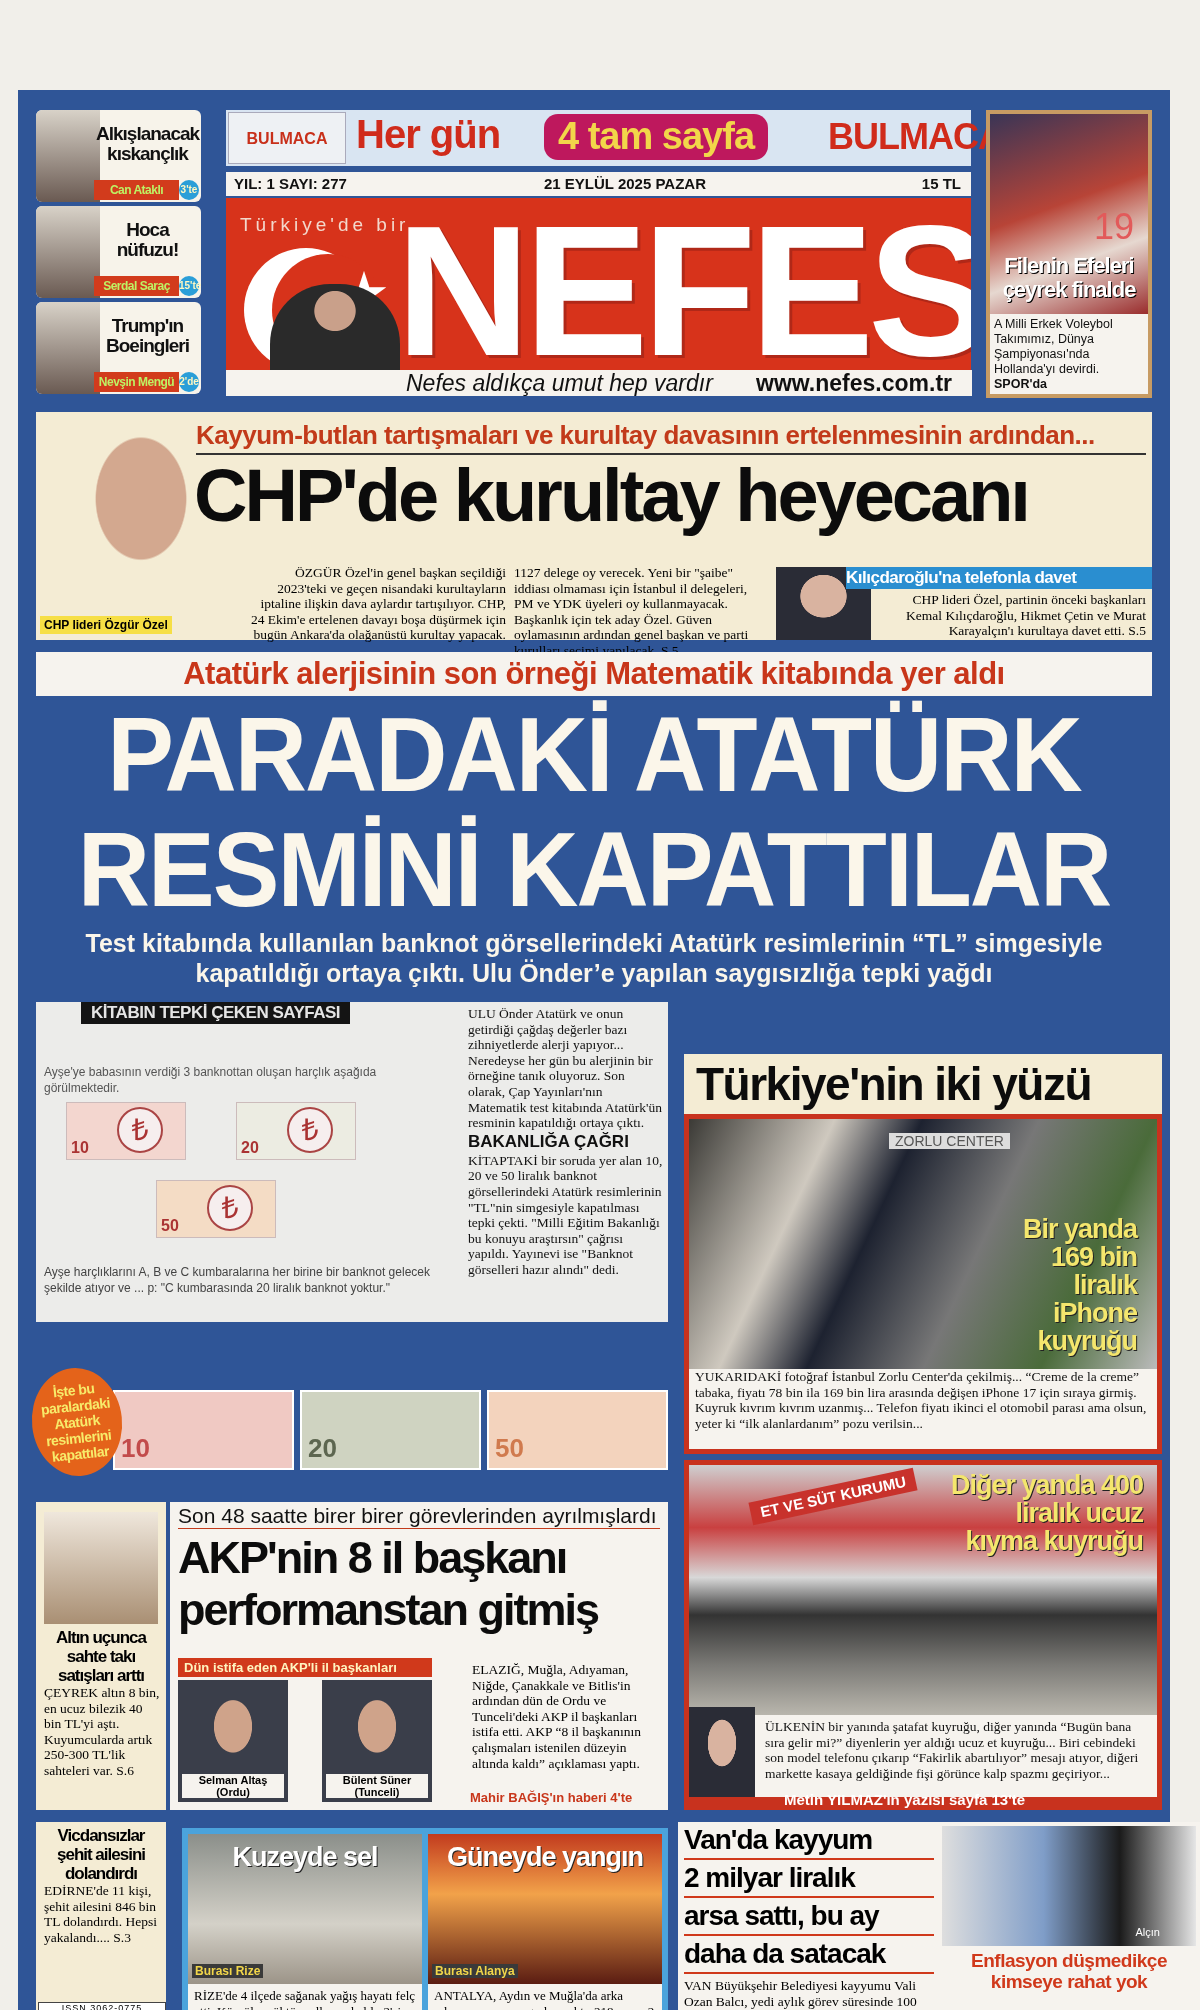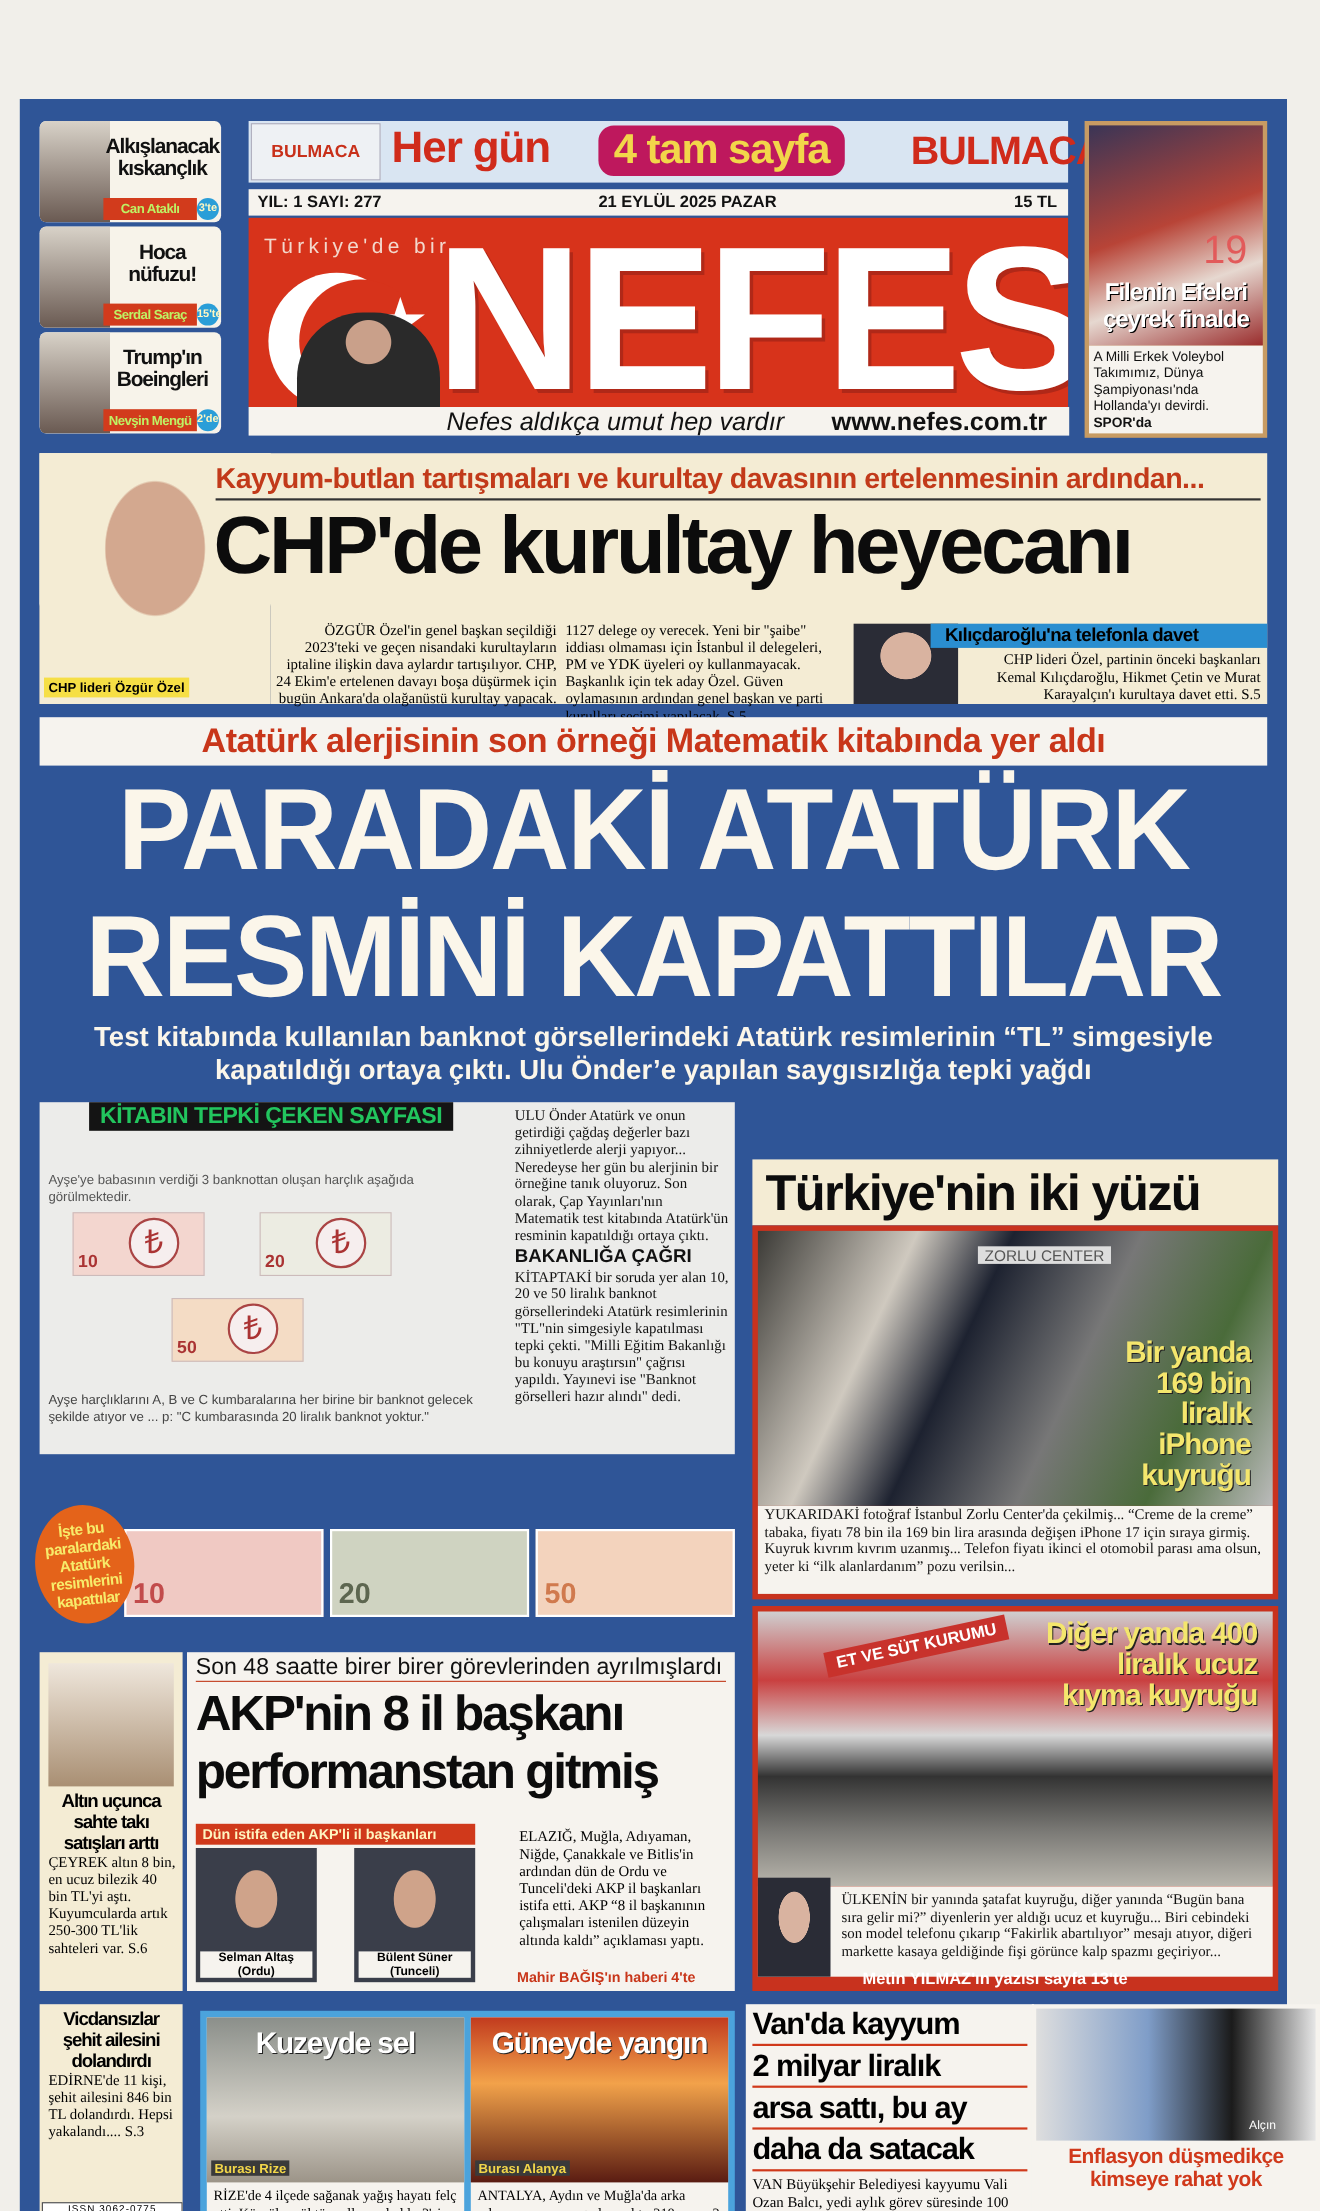--- a/index.html
+++ b/index.html
@@ -38,31 +38,31 @@
 
   
   .chp { position: absolute; left: 18px; top: 322px; width: 1116px; height: 228px; background: #f4ecd4; }
   .chp .photo { position: absolute; left: 0; top: 0; width: 210px; height: 228px; background: radial-gradient(ellipse at 50% 38%, #d3a88f 0 30%, #f4ecd4 31%), linear-gradient(#f4ecd4 60%, #4b5a77 61%); }
   .chp .cap { position: absolute; left: 4px; bottom: 6px; background: #f6df45; font-size: 12px; font-weight: bold; padding: 2px 4px; line-height: 14px; }
   .chp .kicker { position: absolute; left: 160px; top: 8px; width: 950px; color: #c23a1a; font-size: 26px; font-weight: bold; border-bottom: 2px solid #333; padding-bottom: 2px; letter-spacing: -0.5px; }
   .chp .head { position: absolute; left: 158px; top: 44px; font-size: 74px; font-weight: bold; letter-spacing: -3px; color: #0c0c0c; line-height: 80px; }
   .chp .p1 { position: absolute; left: 210px; top: 153px; width: 260px; font-size: 13.5px; line-height: 15.5px; text-align: right; }
   .chp .p2 { position: absolute; left: 478px; top: 153px; width: 240px; font-size: 13.5px; line-height: 15.5px; }
   .chp .klc-photo { position: absolute; left: 740px; top: 155px; width: 95px; height: 73px; background: radial-gradient(ellipse at 50% 40%, #d9b3a0 0 34%, #2a2c36 35%); }
-  .chp .klc-head { position: absolute; left: 810px; top: 155px; width: 306px; background: #2a8ed0; color: #000000; font-size: 17px; font-weight: bold; line-height: 22px; padding-left: 13px; letter-spacing: -0.5px; }
+  .chp .klc-head { position: absolute; left: 810px; top: 155px; width: 306px; background: #2a8ed0; color: #ffffff; font-size: 17px; font-weight: bold; line-height: 22px; padding-left: 0; letter-spacing: -0.5px; }
   .chp .klc-body { position: absolute; left: 838px; top: 180px; width: 272px; font-size: 13.5px; line-height: 15.5px; text-align: right; }
 
   
   .kicker2 { position: absolute; left: 18px; top: 562px; width: 1116px; height: 44px; background: #f6f3ee; color: #c8361a; font-size: 31px; font-weight: bold; text-align: center; line-height: 44px; letter-spacing: -0.5px; }
   .bighead { position: absolute; left: 18px; top: 612px; width: 1116px; text-align: center; color: #fbf6ea; font-size: 100px; line-height: 110px; font-weight: bold; letter-spacing: -2px; transform: scaleY(1.05); }
   .deck { position: absolute; left: 18px; top: 838px; width: 1116px; text-align: center; color: #fbf6ea; font-size: 25px; line-height: 30px; font-weight: bold; }
 
   
   .book { position: absolute; left: 18px; top: 912px; width: 632px; height: 320px; background: #ececea; }
-  .book .label { position: absolute; left: 45px; top: 0; background: #141414; color: #22c55e; font-size: 21px; font-weight: bold; padding: 1px 10px; letter-spacing: -0.5px; }
+  .book .label { position: absolute; left: 45px; top: 0; background: #141414; color: #e5e5e5; font-size: 17px; font-weight: bold; padding: 1px 10px; letter-spacing: -0.5px; }
   .book .q1 { position: absolute; left: 8px; top: 62px; width: 400px; font-size: 12px; color: #555; line-height: 16px; }
   .note { position: absolute; width: 120px; height: 58px; background: #f3d6cf; border: 1px solid #cbb; }
   .note .tl { position: absolute; left: 50px; top: 4px; width: 46px; height: 46px; border: 2px solid #a44; border-radius: 50%; color: #a33; font-size: 30px; text-align: center; line-height: 42px; background: #f6eeee; }
   .note .val { position: absolute; left: 4px; bottom: 2px; font-weight: bold; font-size: 16px; color: #a33; }
   .book .q2 { position: absolute; left: 8px; top: 262px; width: 400px; font-size: 12px; color: #444; line-height: 16px; }
   .book .text { position: absolute; left: 432px; top: 4px; width: 196px; font-size: 13.5px; line-height: 15.6px; color: #111; }
   .book .sub { font-family: "Liberation Sans", sans-serif; font-weight: bold; font-size: 17px; line-height: 22px; }
   .badge14 { position: absolute; left: 618px; top: 1302px; width: 22px; height: 22px; border-radius: 50%; background: #1a1a1a; color: #fff; font-size: 9px; line-height: 22px; text-align: center; font-weight: bold; }
   .notes-strip { position: absolute; left: 95px; top: 1300px; width: 555px; height: 82px; display: flex; gap: 6px; }
   .bank { flex: 1; height: 80px; border: 2px solid #fff; position: relative; }

